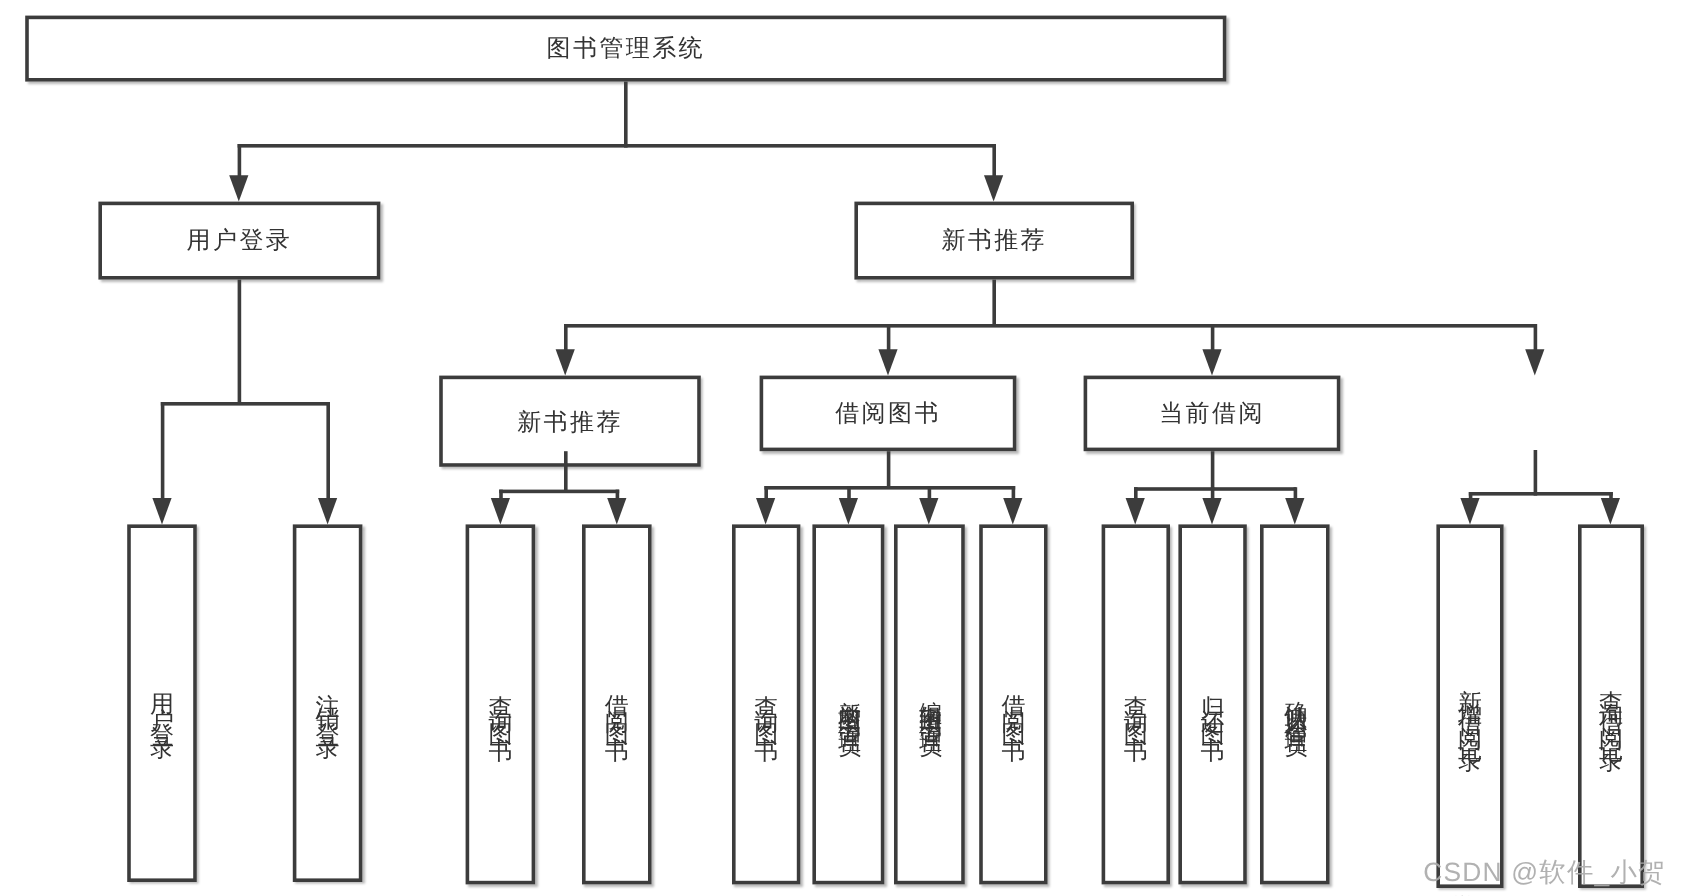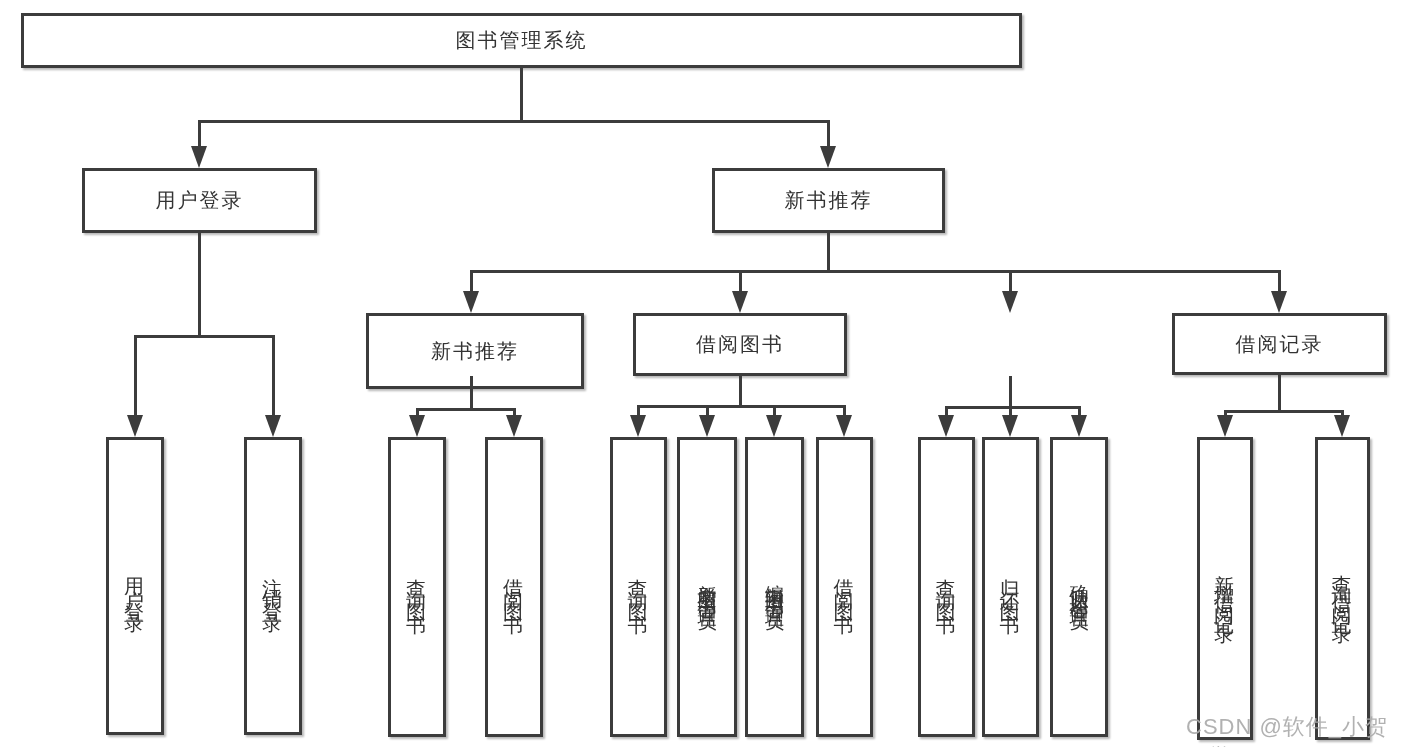--- a/index.html
+++ b/index.html
@@ -57,22 +57,22 @@
   <div class="box" style="left:21px;top:13px;width:1001px;height:55px;">图书管理系统</div>
 
   <div class="box" style="left:82px;top:168px;width:235px;height:65px;">用户登录</div>
 
   <div class="box" style="left:712px;top:168px;width:233px;height:65px;">新书推荐</div>
 
   <div class="box" style="left:366px;top:313px;width:218px;height:76px;">新书推荐</div>
 
   <div class="box" style="left:633px;top:313px;width:214px;height:63px;">借阅图书</div>
 
+  <div class="box" style="left:903px;top:313px;width:214px;height:63px;">当前借阅</div>
 
-  <div class="box" style="left:1172px;top:313px;width:215px;height:62px;">借阅记录</div>
 
   <div class="box vbox" style="left:106px;top:437px;width:58px;height:298px;">用户登录</div>
 
   <div class="box vbox" style="left:244px;top:437px;width:58px;height:298px;">注销登录</div>
 
   <div class="box vbox" style="left:388px;top:437px;width:58px;height:300px;">查询图书</div>
 
   <div class="box vbox" style="left:485px;top:437px;width:58px;height:300px;">借阅图书</div>
 
   <div class="box vbox" style="left:610px;top:437px;width:57px;height:300px;">查询图书</div>

